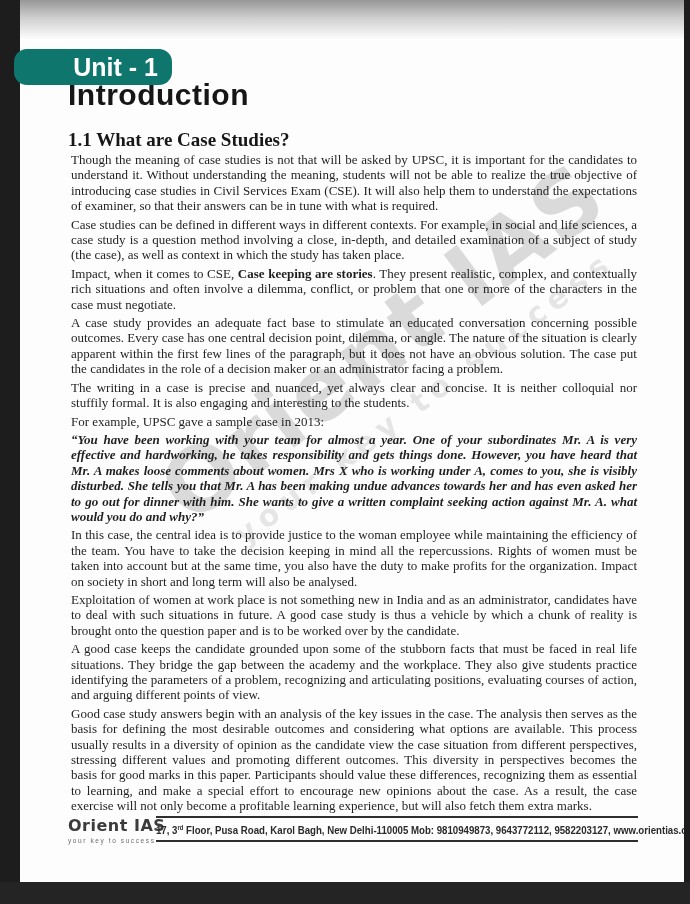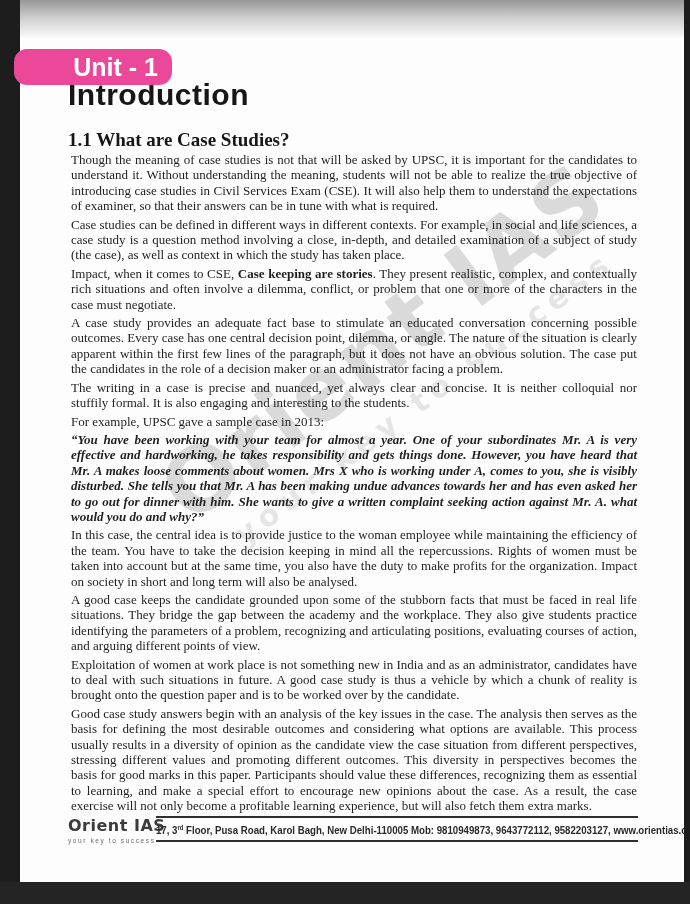--- a/index.html
+++ b/index.html
@@ -16,21 +16,21 @@
 
   
   .watermark{position:absolute;left:75px;top:295px;width:640px;z-index:0;
       transform:rotate(-37deg);transform-origin:center;text-align:center;pointer-events:none;}
   .watermark .wm1{font-family:"DejaVu Sans",sans-serif;font-weight:bold;font-size:88px;
       letter-spacing:2px;color:rgba(95,95,95,0.22);line-height:1;}
   .watermark .wm2{font-family:"DejaVu Sans",sans-serif;font-weight:bold;font-size:30px;
       letter-spacing:7px;color:rgba(110,110,110,0.17);margin-top:10px;line-height:1;}
 
   
-  .unit-box{position:absolute;left:14px;top:49px;width:158px;height:36px;background:#ec4899;
+  .unit-box{position:absolute;left:14px;top:49px;width:158px;height:36px;background:#0f766e;
       border-radius:13px;z-index:6;color:#fff;font-family:"Liberation Sans",sans-serif;
       font-weight:bold;font-size:25px;line-height:36px;text-align:right;padding-right:14px;
       box-sizing:border-box;}
   .doc-title{position:absolute;left:68px;top:80px;z-index:2;font-family:"Liberation Sans",sans-serif;
       font-weight:bold;font-size:30px;line-height:30px;color:#161616;letter-spacing:0.5px;}
   .section-heading{position:absolute;left:68px;top:130px;z-index:2;font-family:"Liberation Serif",serif;
       font-weight:bold;font-size:19px;line-height:20px;color:#171717;}
 
   
   .body-text{position:absolute;left:71px;top:152px;width:566px;z-index:2;
@@ -76,22 +76,22 @@
 
   <div class="body-text">
     <p>Though the meaning of case studies is not that will be asked by UPSC, it is important for the candidates to understand it. Without understanding the meaning, students will not be able to realize the true objective of introducing case studies in Civil Services Exam (CSE). It will also help them to understand the expectations of examiner, so that their answers can be in tune with what is required.</p>
     <p>Case studies can be defined in different ways in different contexts. For example, in social and life sciences, a case study is a question method involving a close, in-depth, and detailed examination of a subject of study (the case), as well as context in which the study has taken place.</p>
     <p><span>Impact, when it comes to CSE, </span><span class="bold">Case keeping are stories</span><span>. They present realistic, complex, and contextually rich situations and often involve a dilemma, conflict, or problem that one or more of the characters in the case must negotiate.</span></p>
     <p>A case study provides an adequate fact base to stimulate an educated conversation concerning possible outcomes. Every case has one central decision point, dilemma, or angle. The nature of the situation is clearly apparent within the first few lines of the paragraph, but it does not have an obvious solution. The case put the candidates in the role of a decision maker or an administrator facing a problem.</p>
     <p>The writing in a case is precise and nuanced, yet always clear and concise. It is neither colloquial nor stuffily formal. It is also engaging and interesting to the students.</p>
     <p>For example, UPSC gave a sample case in 2013:</p>
     <p class="quote">“You have been working with your team for almost a year. One of your subordinates Mr. A is very effective and hardworking, he takes responsibility and gets things done. However, you have heard that Mr. A makes loose comments about women. Mrs X who is working under A, comes to you, she is visibly disturbed. She tells you that Mr. A has been making undue advances towards her and has even asked her to go out for dinner with him. She wants to give a written complaint seeking action against Mr. A. what would you do and why?”</p>
     <p>In this case, the central idea is to provide justice to the woman employee while maintaining the efficiency of the team. You have to take the decision keeping in mind all the repercussions. Rights of women must be taken into account but at the same time, you also have the duty to make profits for the organization. Impact on society in short and long term will also be analysed.</p>
+    <p>Exploitation of women at work place is not something new in India and as an administrator, candidates have to deal with such situations in future. A good case study is thus a vehicle by which a chunk of reality is brought onto the question paper and is to be worked over by the candidate.</p>
     <p>A good case keeps the candidate grounded upon some of the stubborn facts that must be faced in real life situations. They bridge the gap between the academy and the workplace. They also give students practice identifying the parameters of a problem, recognizing and articulating positions, evaluating courses of action, and arguing different points of view.</p>
-    <p>Exploitation of women at work place is not something new in India and as an administrator, candidates have to deal with such situations in future. A good case study is thus a vehicle by which a chunk of reality is brought onto the question paper and is to be worked over by the candidate.</p>
     <p>Good case study answers begin with an analysis of the key issues in the case. The analysis then serves as the basis for defining the most desirable outcomes and considering what options are available. This process usually results in a diversity of opinion as the candidate view the case situation from different perspectives, stressing different values and promoting different outcomes. This diversity in perspectives becomes the basis for good marks in this paper. Participants should value these differences, recognizing them as essential to learning, and make a special effort to encourage new opinions about the case. As a result, the case exercise will not only become a profitable learning experience, but will also fetch them extra marks.</p>
   </div>
 
   <div class="footer-logo">
     <div class="logo-text">Orient IAS</div>
     <div class="logo-tagline">your key to success</div>
   </div>
 
   <div class="footer-address">
     <div class="addr-line"><span>17, 3</span><sup>rd</sup><span> Floor, Pusa Road, Karol Bagh, New Delhi-110005 Mob: 9810949873, 9643772112, 9582203127, www.orientias.com</span></div>

